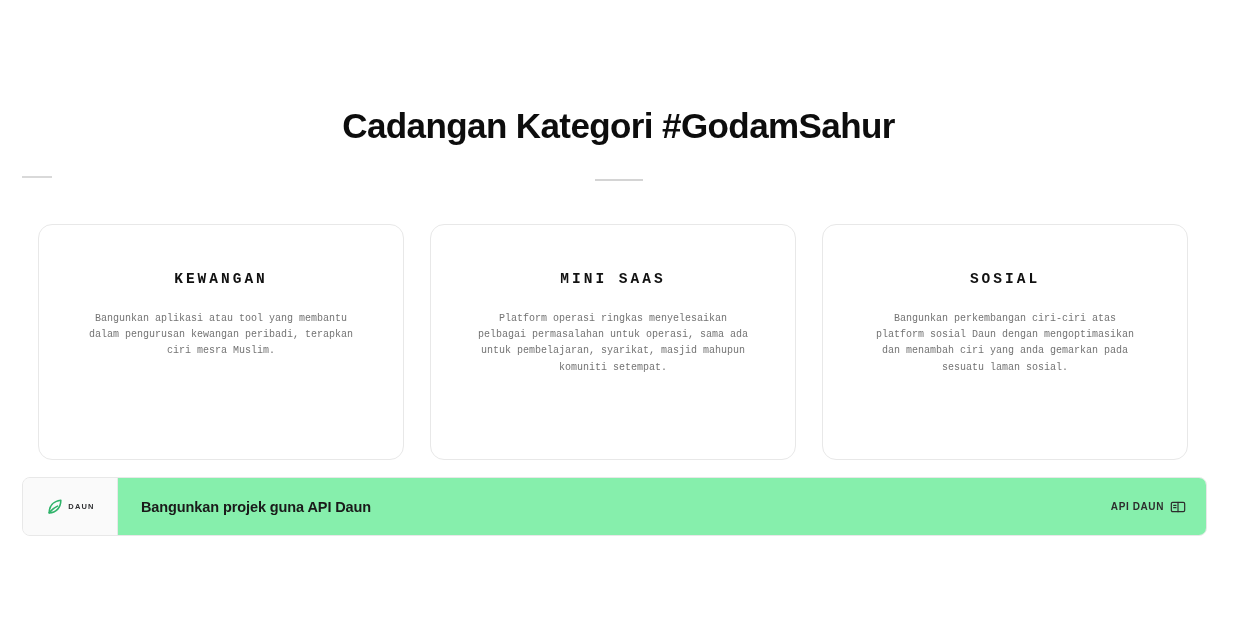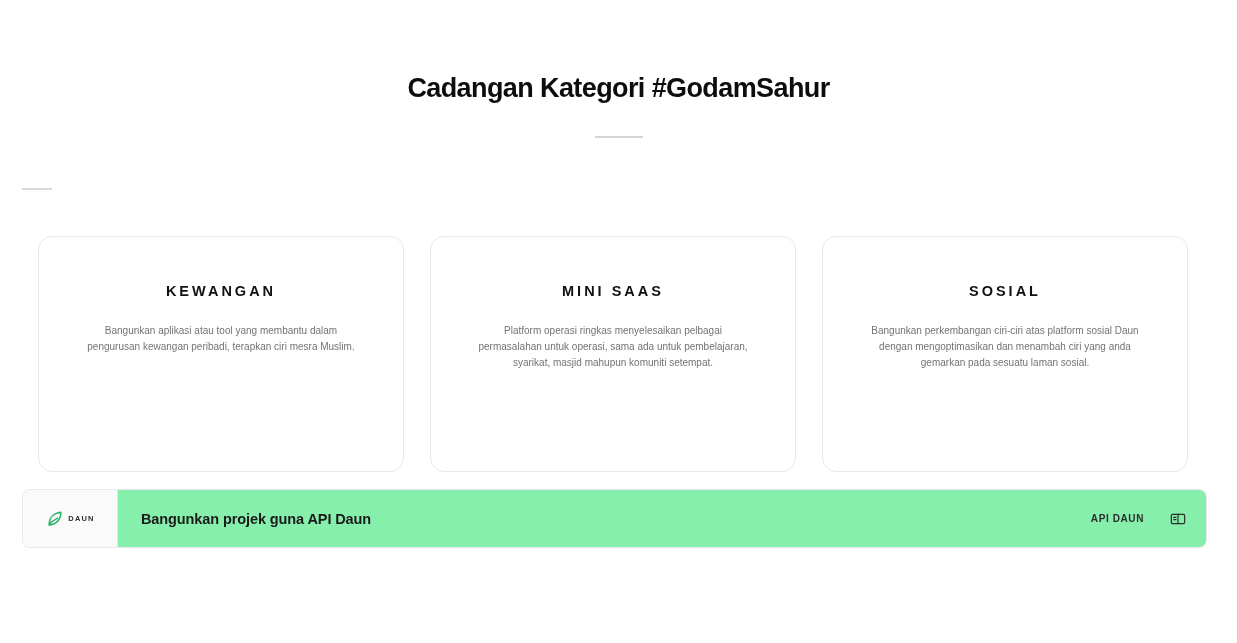--- a/index.html
+++ b/index.html
@@ -18,26 +18,26 @@
   }
 
   .page {
     width: 1237px;
     height: 643px;
     position: relative;
   }
 
   .page-title {
     text-align: center;
-    font-size: 27px;
+    font-size: 35px;
     font-weight: 700;
     letter-spacing: -0.6px;
     color: #0d0d0d;
-    margin: 12px;
-    padding-top: 60px;
+    margin: 0;
+    padding-top: 105px;
     line-height: 1.2;
   }
 
   .title-rule {
     width: 48px;
     height: 2px;
     background: #d4d4d4;
     margin: 32px auto 0 auto;
   }
 
@@ -51,20 +51,21 @@
   }
 
   .cards {
     position: absolute;
     top: 224px;
     left: 38px;
     width: 1150px;
     display: flex;
     justify-content: space-between;
     gap: 26px;
+    font-family: Liberation Mono, monospace;
   }
 
   .card {
     width: 366px;
     min-height: 236px;
     background: #ffffff;
     border: 1px solid #e8e8e8;
     border-radius: 14px;
     padding: 46px 30px 30px 30px;
     text-align: center;
@@ -132,21 +133,21 @@
   .api-text {
     font-size: 14.5px;
     font-weight: 700;
     color: #1a1a1a;
     letter-spacing: -0.1px;
   }
 
   .api-action {
     display: flex;
     align-items: center;
-    gap: 26px;
+    gap: 6px;
   }
 
   .api-action-label {
     font-size: 10px;
     font-weight: 700;
     letter-spacing: 0.6px;
     color: #2d2d2d;
   }
 
   .api-action-icon svg { display: block; }

